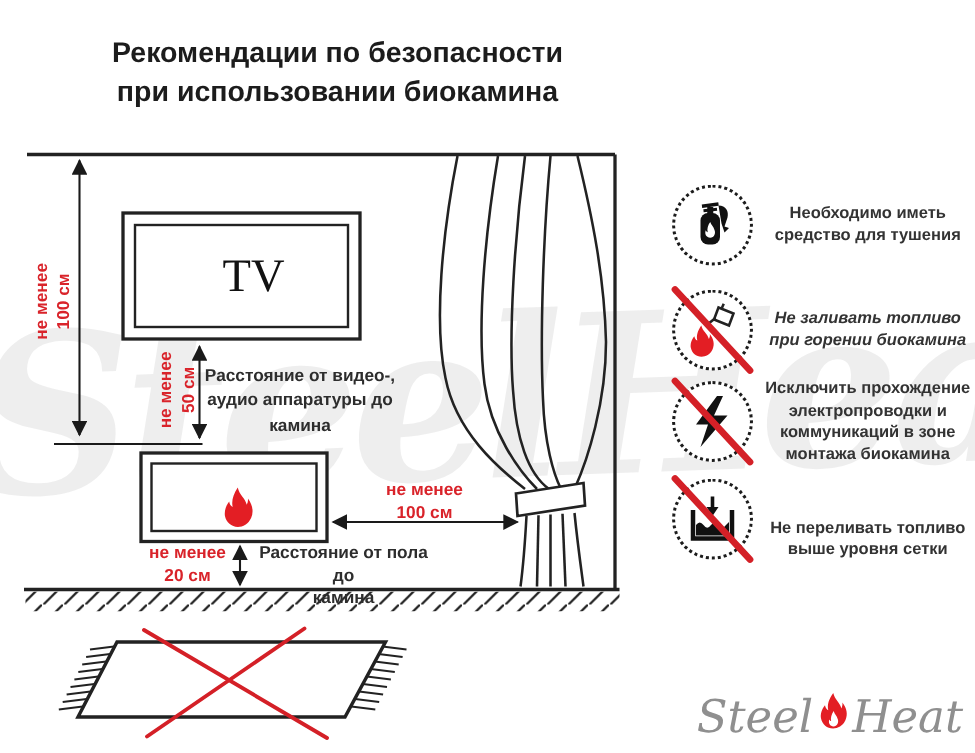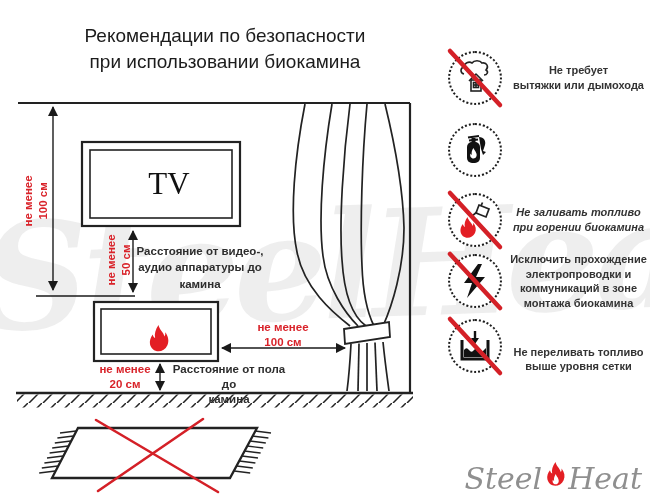--- a/index.html
+++ b/index.html
@@ -11,21 +11,21 @@
 
   .watermark{
     position:absolute; left:-18px; top:178px; z-index:0;
     font-family:"DejaVu Serif", serif; font-style:italic; font-weight:bold;
     font-size:148px; letter-spacing:-6px; color:rgba(70,70,70,0.09);
     white-space:nowrap; transform:rotate(-2deg); pointer-events:none;
   }
 
   .title{
     position:absolute; left:22px; top:23px; width:406px; z-index:3;
-    text-align:center; font-size:19px; font-weight:normal; color:#1c1c1c;
+    text-align:center; font-size:19px; font-weight:bold; color:#1c1c1c;
     line-height:1.38;
   }
 
   svg.diagram{ position:absolute; left:0; top:0; z-index:2; }
 
   .lbl{ position:absolute; z-index:4; text-align:center; line-height:1.3; }
   .red{ color:#d9232a; font-weight:bold; font-size:11.5px; }
   .blk{ color:#2d2d2d; font-weight:bold; font-size:11.5px; }
   .rot{ transform:rotate(-90deg); }
 
@@ -166,53 +166,36 @@
 
   <div class="lbl red pre" style="left:93px; top:362px; width:64px;">не менее
 20 см</div>
 
   <div class="lbl blk pre" style="left:169px; top:362px; width:120px;">Расстояние от пола до
 камина</div>
 
   <div class="lbl red pre" style="left:233px; top:320px; width:100px;">не менее
 100 см</div>
 
-  <div class="rule" style="top:50px;">
-    <div class="badge">
-      <div class="circle">
-        <svg width="38" height="38" viewBox="0 0 38 38" fill="none" stroke="#222" stroke-width="1.6">
-          <path d="M8,15 C4,14 4,9 8,8 C8,4 13,2 16,4 C18,1 24,1 26,4 C31,3 33,8 30,11 C33,13 31,16 28,16"></path>
-          <path d="M13,22 L20,15 L27,22" stroke-linejoin="round"></path>
-          <rect x="15" y="21" width="10" height="11"></rect>
-          <rect x="17.5" y="23.5" width="5" height="5"></rect>
-          <line x1="20" y1="23.5" x2="20" y2="28.5"></line>
-          <line x1="17.5" y1="26" x2="22.5" y2="26"></line>
-        </svg>
-      </div>
-      <svg class="slash" width="62" height="62" viewBox="0 0 62 62">
-        <line x1="6" y1="4" x2="56" y2="58" stroke="#d42027" stroke-width="4.5" stroke-linecap="round"></line>
-      </svg>
-    </div>
-    <div class="txt pre">Не требует
-вытяжки или дымохода</div>
-  </div>
 
   <div class="rule" style="top:122px;">
     <div class="badge">
       <div class="circle">
         <svg width="38" height="38" viewBox="0 0 38 38">
           <rect x="11" y="11" width="13" height="21" rx="5" fill="#111"></rect>
           <rect x="15.5" y="7" width="4" height="5" fill="#111"></rect>
           <line x1="12" y1="6.5" x2="23" y2="5" stroke="#111" stroke-width="2.2"></line>
           <line x1="13" y1="9.5" x2="22" y2="8.5" stroke="#111" stroke-width="2"></line>
           <path d="M23,6 C28,6 30,10 29,14 L27,20 L30,21 L27,24 L25,18 Z" fill="#111"></path>
           <path d="M17.5 17 C18 19 19.8 20 20.2 22 C21.5 24.5 20 27.5 17.5 27.5 C15 27.5 13.5 25 14.5 22.5 C14.8 23.3 15.2 23.7 15.8 23.8 C15.2 21.5 16 19 17.5 17 Z" fill="#fff"></path>
         </svg>
       </div>
     </div>
+    <div class="txt pre">Необходимо иметь
+средство для тушения</div>
   </div>
 
   <div class="rule" style="top:192px;font-style:italic;">
     <div class="badge">
       <div class="circle">
         <svg width="38" height="38" viewBox="0 0 38 38">
           <g fill="none" stroke="#222" stroke-width="1.7">
             <path d="M23,4 L33,8 L30,16 L20,12 Z"></path>
             <path d="M21,11 L16,15"></path>
             <line x1="25" y1="4.8" x2="26.5" y2="1.5"></line>

